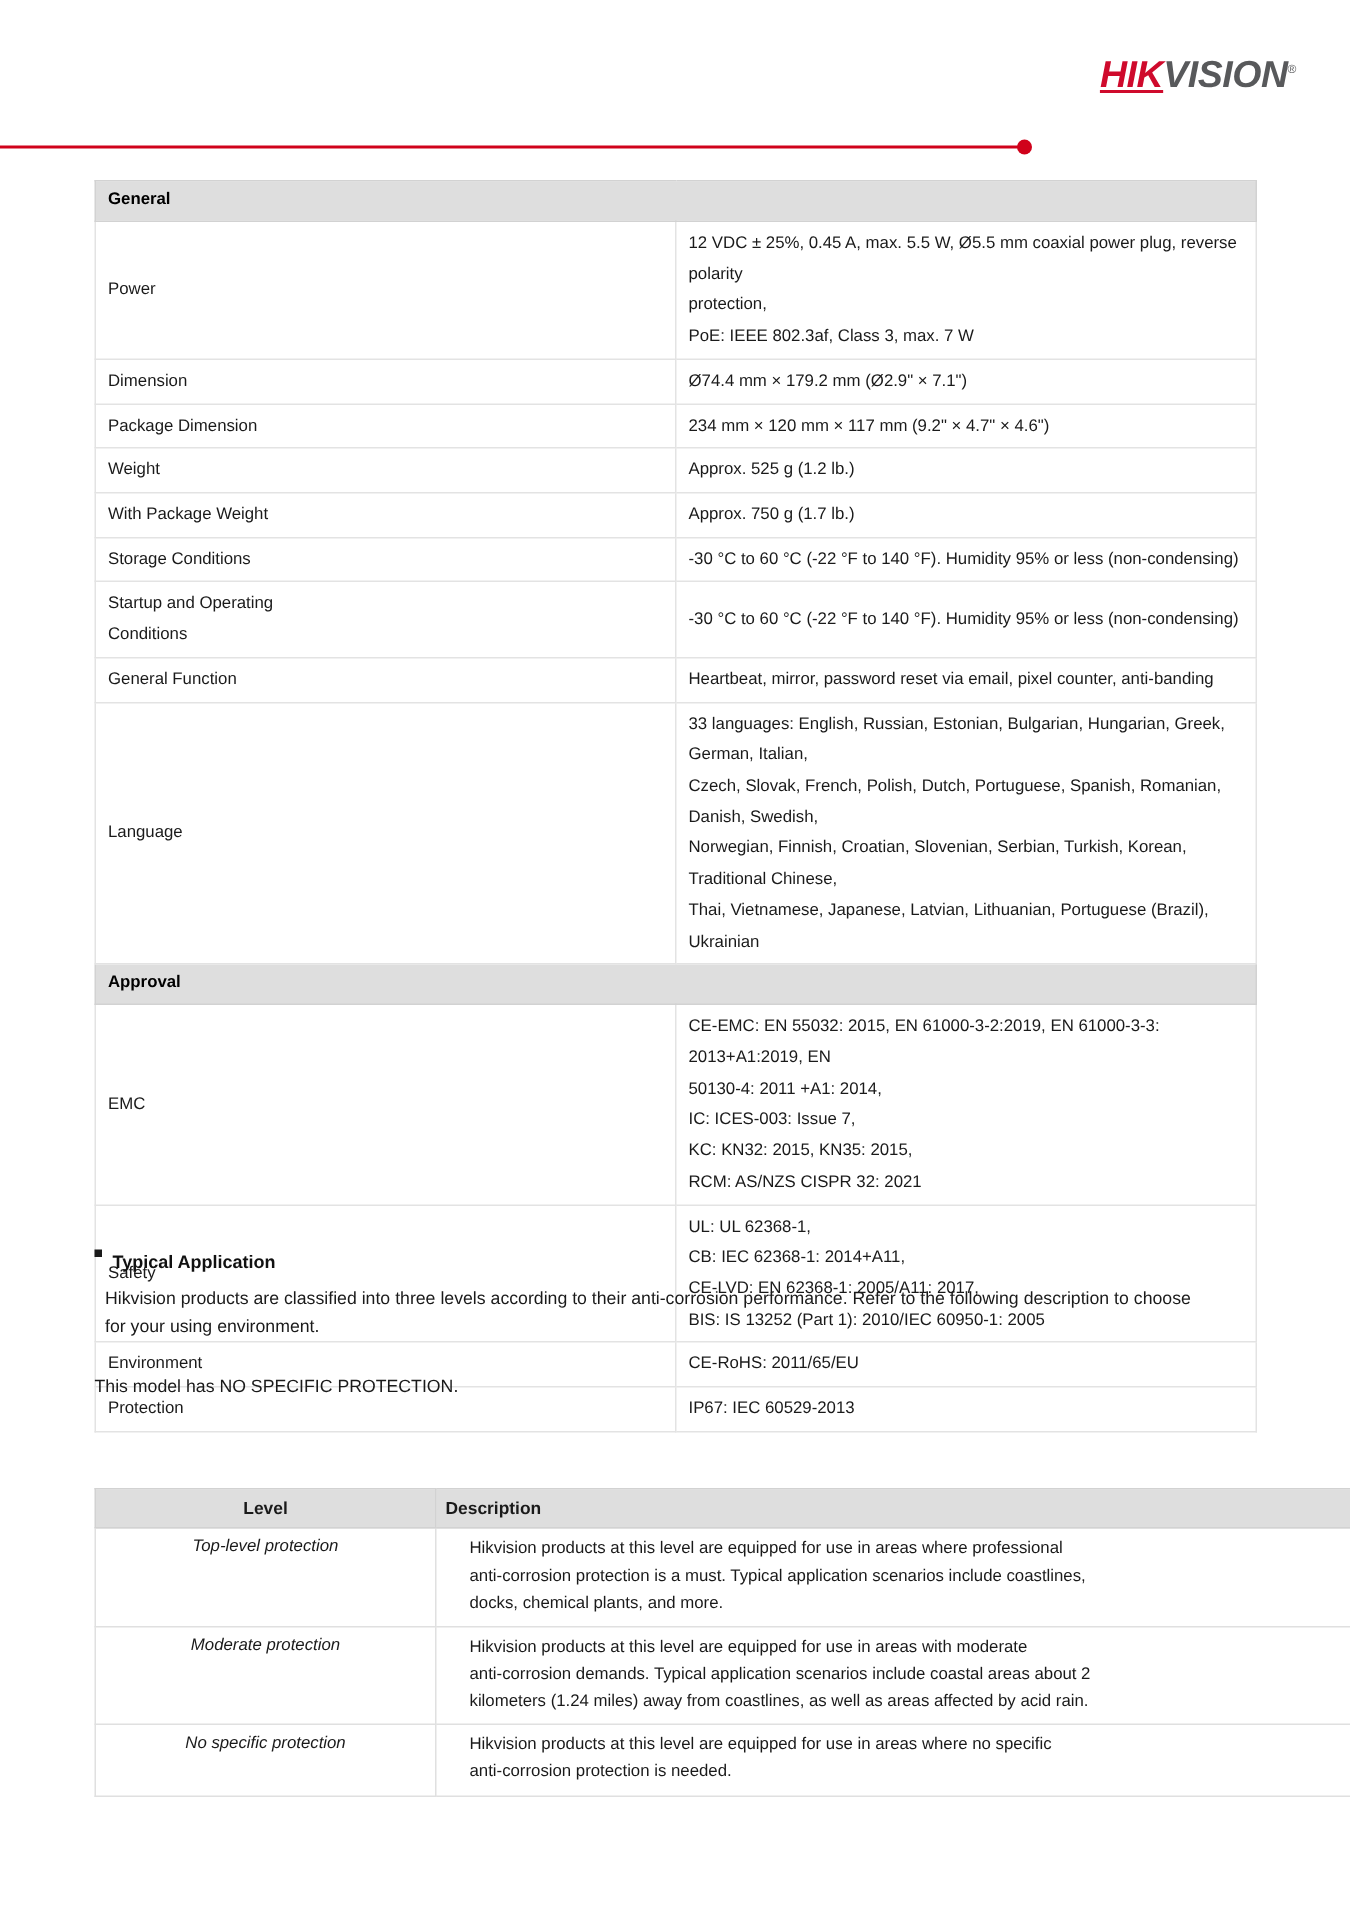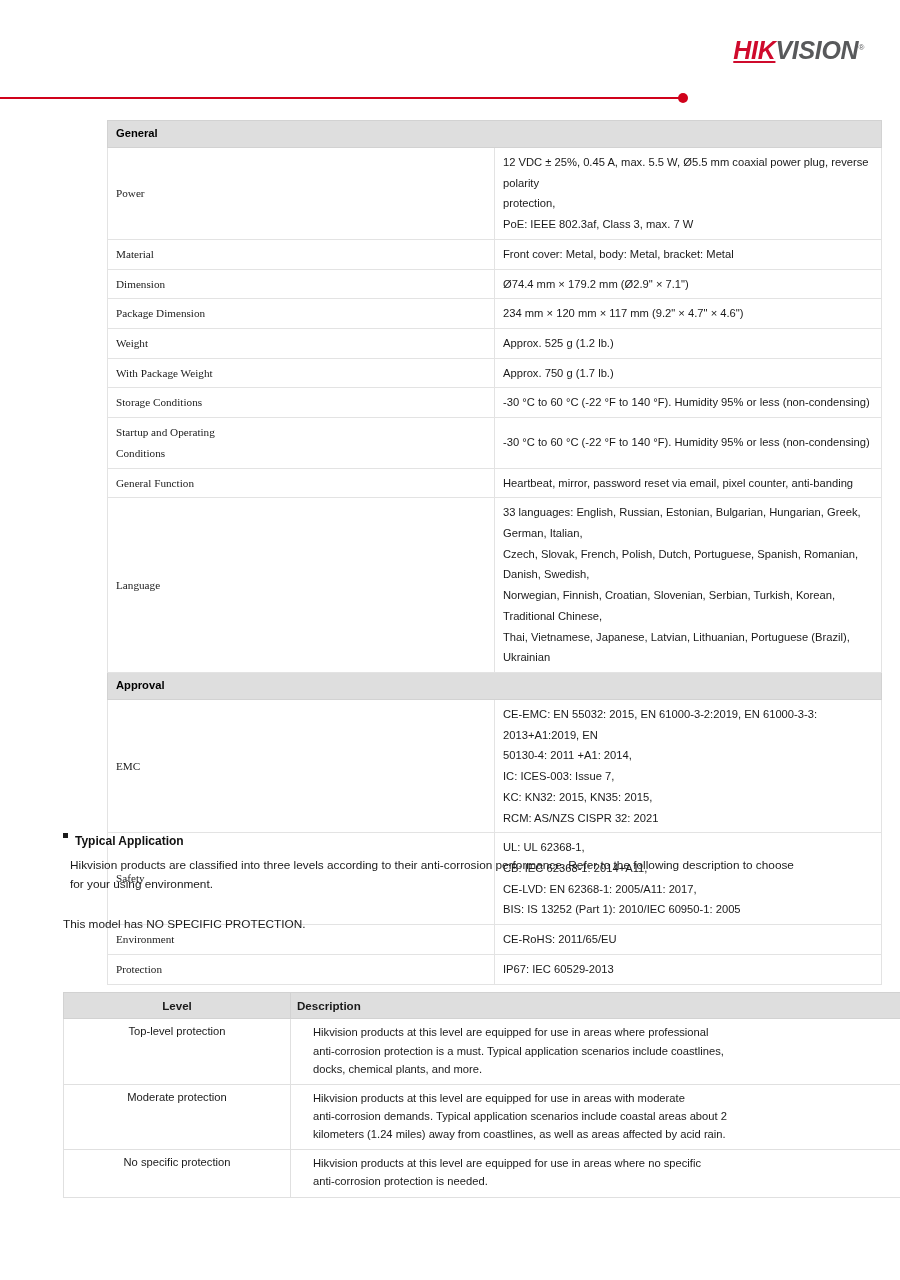--- a/index.html
+++ b/index.html
@@ -63,33 +63,31 @@
 
   
   .spec-table {
     position: absolute;
     left: 63px;
     top: 120px;
     width: 775px;
     border-collapse: collapse;
     font-size: 11.2px;
     table-layout: fixed;
-    margin-left: 44px;
   }
   .spec-table td {
     border: 1px solid #e3e3e3;
     padding: 4px 8px;
     vertical-align: middle;
     line-height: 1.85;
     color: #1a1a1a;
   }
   .spec-table td.label {
     width: 225px;
     padding-left: 8px;
-    font-family: Liberation Serif, serif;
   }
   .spec-table tr.section td {
     background: #dedede;
     font-weight: bold;
     padding: 4px 8px;
     line-height: 1.6;
     border-color: #d2d2d2;
     color: #000;
   }
   .spec-table .val-line { display: block; }
@@ -159,20 +157,21 @@
     font-size: 11.6px;
   }
   .levels-table th.col-level,
   .levels-table td.col-level {
     width: 214px;
     text-align: center;
   }
   .levels-table td.col-level {
     padding: 4px 6px;
     line-height: 1.6;
+    font-style: italic;
   }
   .levels-table td.col-desc {
     padding: 4px 9px 6px 22px;
     line-height: 1.62;
   }
   .levels-table td.col-desc .dline { display: block; }
 </style>
 </head>
 <body>
 
@@ -190,24 +189,20 @@
     <tr class="section">
       <td colspan="2">General</td>
     </tr>
     <tr>
       <td class="label">Power</td>
       <td>
         <span class="val-line">12 VDC ± 25%, 0.45 A, max. 5.5 W, Ø5.5 mm coaxial power plug, reverse polarity</span>
         <span class="val-line">protection,</span>
         <span class="val-line">PoE: IEEE 802.3af, Class 3, max. 7 W</span>
       </td>
-    </tr>
-    <tr>
-      <td class="label">Material</td>
-      <td>Front cover: Metal, body: Metal, bracket: Metal</td>
     </tr>
     <tr>
       <td class="label">Dimension</td>
       <td>Ø74.4 mm × 179.2 mm (Ø2.9" × 7.1")</td>
     </tr>
     <tr>
       <td class="label">Package Dimension</td>
       <td>234 mm × 120 mm × 117 mm (9.2" × 4.7" × 4.6")</td>
     </tr>
     <tr>

